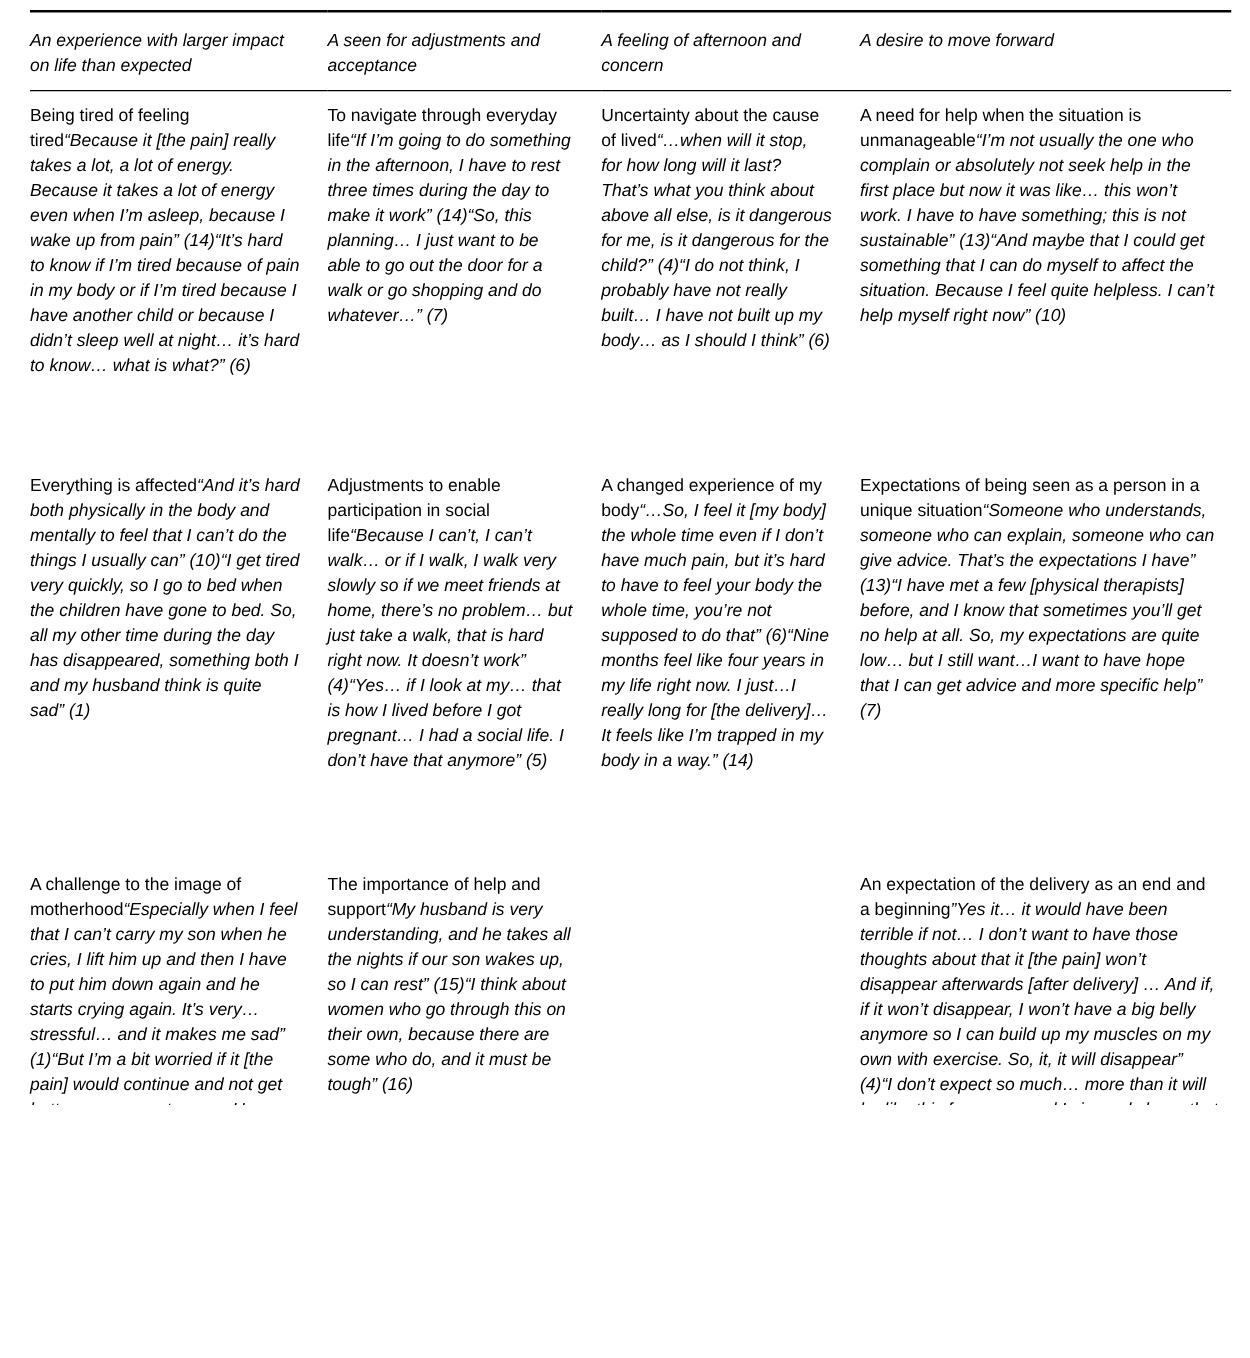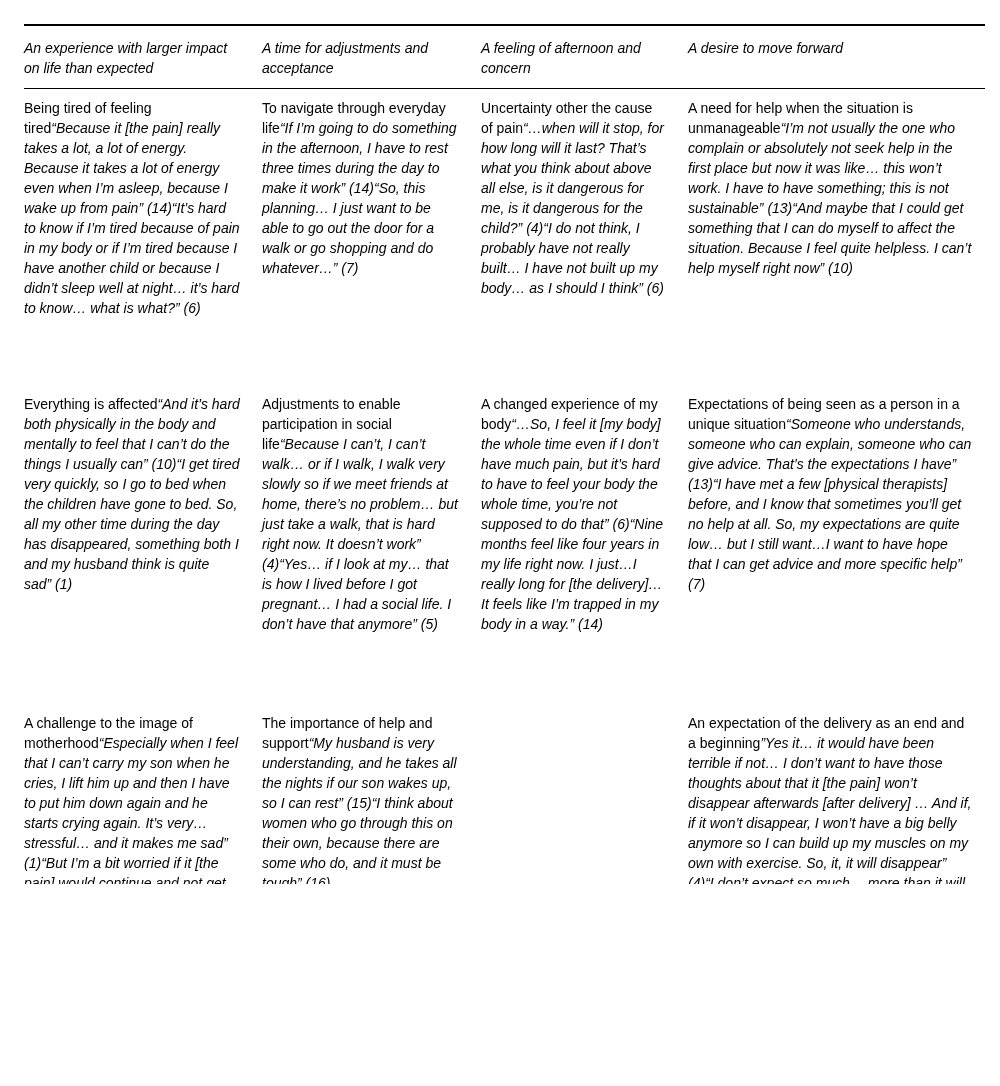--- a/index.html
+++ b/index.html
@@ -12,21 +12,21 @@
     background:var(--bg);
     color:var(--ink);
     font-family:"Liberation Sans", sans-serif;
     -webkit-font-smoothing:antialiased;
   }
   .page{
     position:relative;
     width:1000px;
     height:884px;
     box-sizing:border-box;
-    padding:24px 15px 16px 24px;
+    padding:8px 15px 16px 24px;
     background:var(--bg);
     overflow:hidden;
   }
   table.themes{
     width:961px;
     height:1062px;
     border-collapse:collapse;
     table-layout:fixed;
     border-top:2px solid var(--rule);
     border-bottom:2px solid var(--rule);
@@ -66,35 +66,35 @@
   <table class="themes">
     <colgroup>
       <col style="width:238px">
       <col style="width:219px">
       <col style="width:207px">
       <col style="width:297px">
     </colgroup>
     <thead>
       <tr>
         <th>An experience with larger impact on life than expected</th>
-        <th>A time for adjustments and acceptance</th>
+        <th>A seen for adjustments and acceptance</th>
         <th>A feeling of afternoon and concern</th>
         <th>A desire to move forward</th>
       </tr>
     </thead>
     <tbody>
         <tr>
           <td>
             <p class="block"><span>Being tired of feeling tired</span><span class="it">“Because it [the pain] really takes a lot, a lot of energy. Because it takes a lot of energy even when I’m asleep, because I wake up from pain” (14)</span><span class="it">“It’s hard to know if I’m tired because of pain in my body or if I’m tired because I have another child or because I didn’t sleep well at night… it’s hard to know… what is what?” (6)</span></p>
           </td>
           <td>
             <p class="block"><span>To navigate through everyday life</span><span class="it">“If I’m going to do something in the afternoon, I have to rest three times during the day to make it work” (14)</span><span class="it">“So, this planning… I just want to be able to go out the door for a walk or go shopping and do whatever…” (7)</span></p>
           </td>
           <td>
-            <p class="block"><span>Uncertainty other the cause of pain</span><span class="it">“…when will it stop, for how long will it last? That’s what you think about above all else, is it dangerous for me, is it dangerous for the child?” (4)</span><span class="it">“I do not think, I probably have not really built… I have not built up my body… as I should I think” (6)</span></p>
+            <p class="block"><span>Uncertainty about the cause of lived</span><span class="it">“…when will it stop, for how long will it last? That’s what you think about above all else, is it dangerous for me, is it dangerous for the child?” (4)</span><span class="it">“I do not think, I probably have not really built… I have not built up my body… as I should I think” (6)</span></p>
           </td>
           <td>
             <p class="block"><span>A need for help when the situation is unmanageable</span><span class="it">“I’m not usually the one who complain or absolutely not seek help in the first place but now it was like… this won’t work. I have to have something; this is not sustainable” (13)</span><span class="it">“And maybe that I could get something that I can do myself to affect the situation. Because I feel quite helpless. I can’t help myself right now” (10)</span></p>
           </td>
         </tr>
         <tr>
           <td>
             <p class="block"><span>Everything is affected</span><span class="it">“And it’s hard both physically in the body and mentally to feel that I can’t do the things I usually can” (10)</span><span class="it">“I get tired very quickly, so I go to bed when the children have gone to bed. So, all my other time during the day has disappeared, something both I and my husband think is quite sad” (1)</span></p>
           </td>
           <td>

